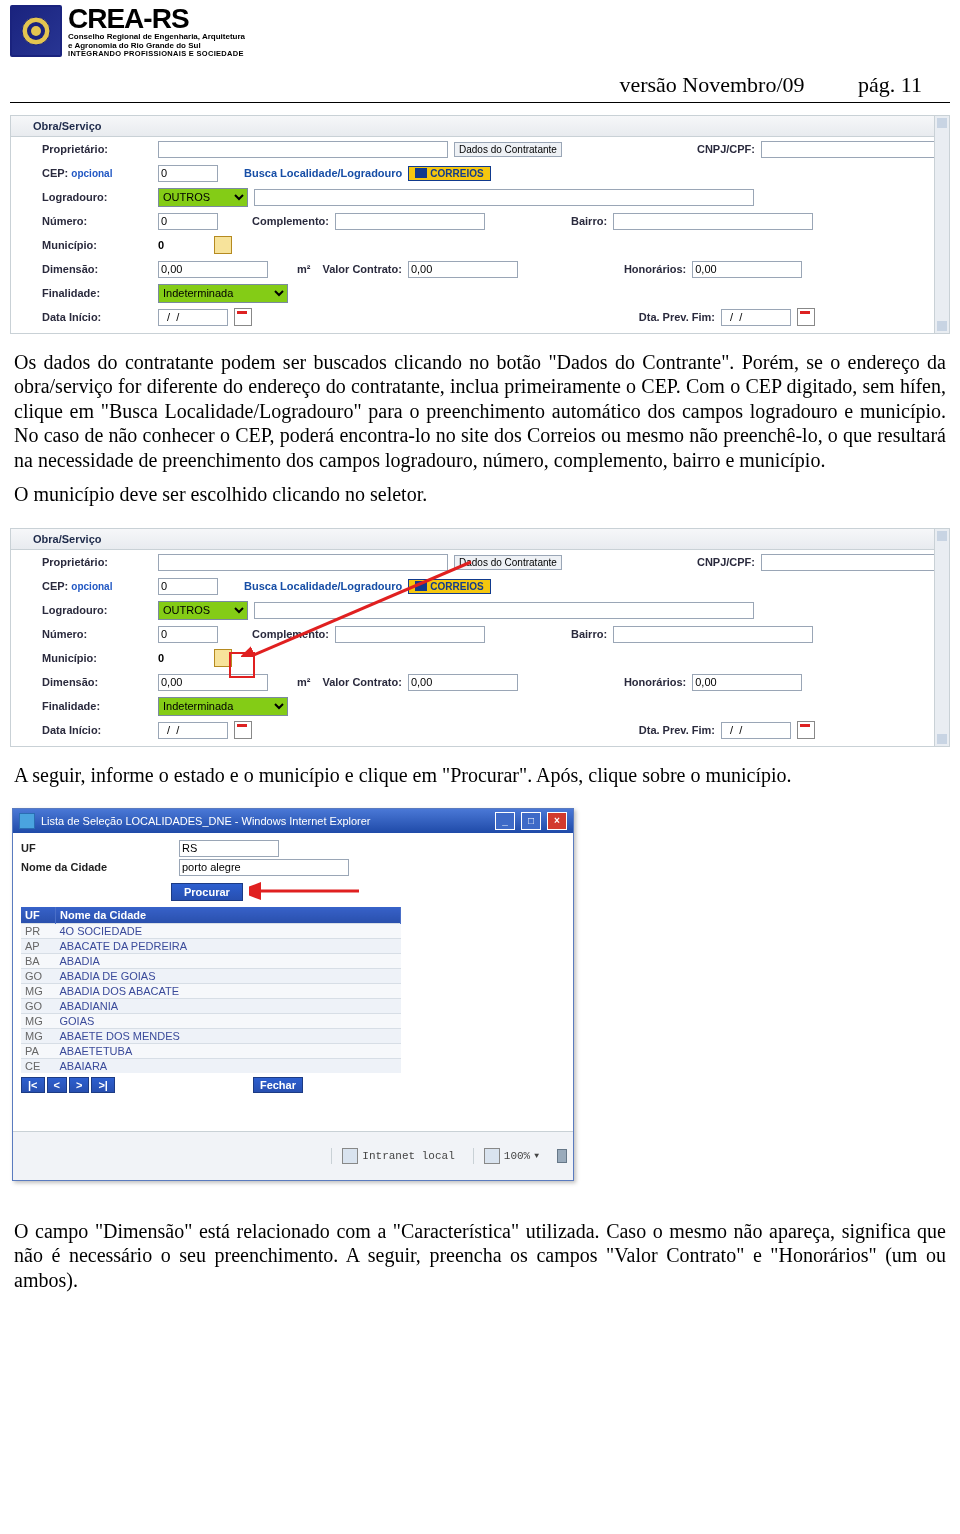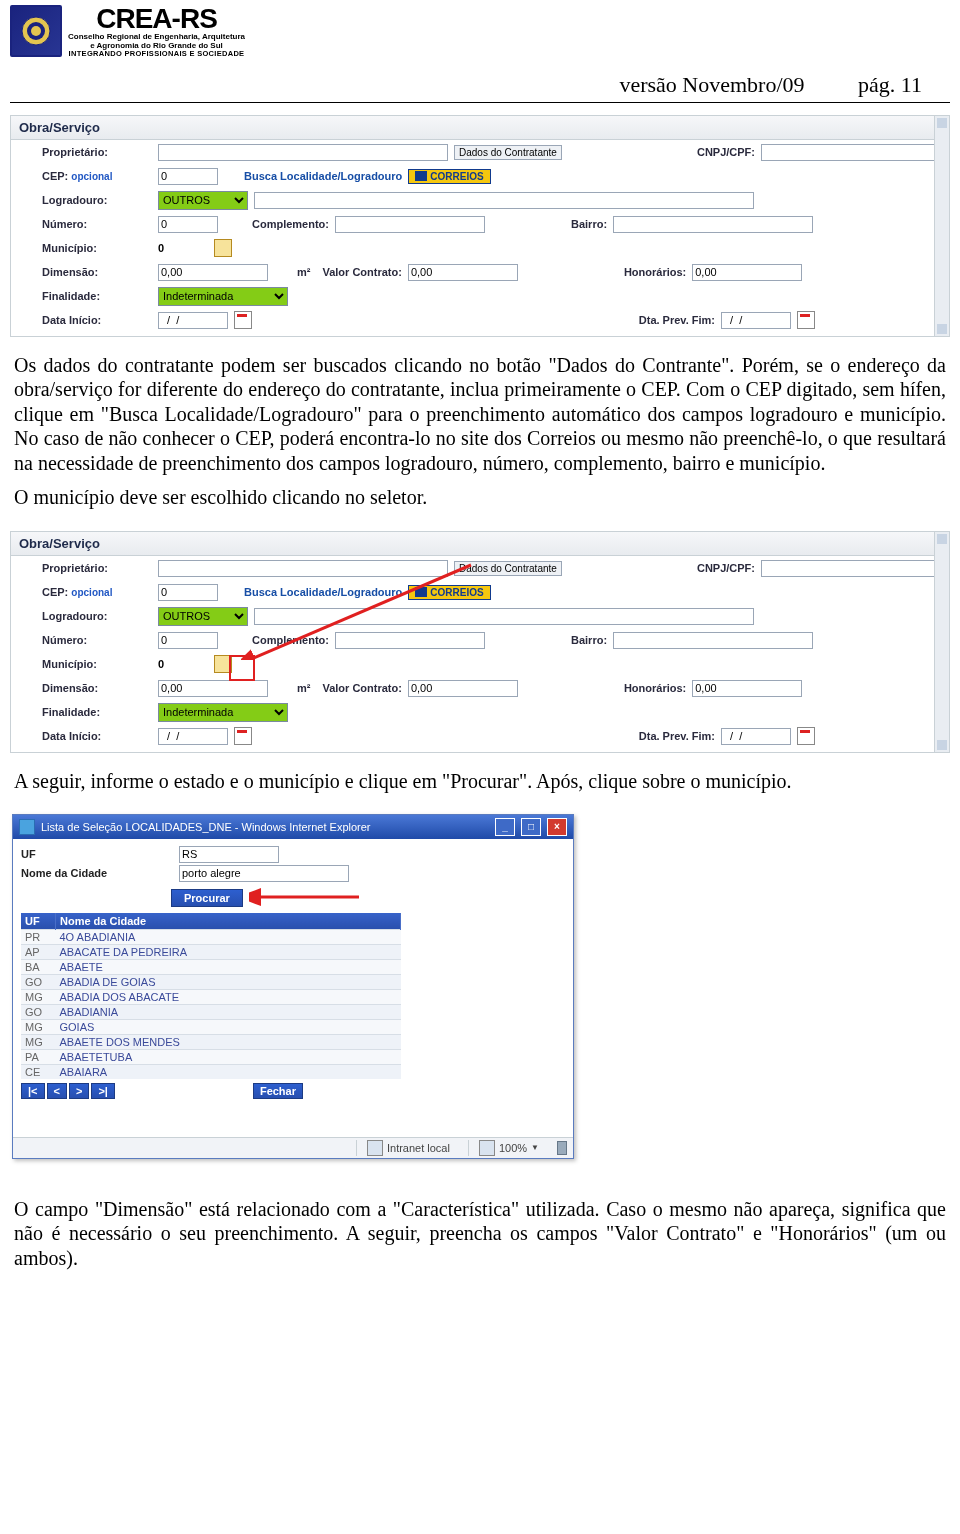--- a/index.html
+++ b/index.html
@@ -25,21 +25,20 @@
     height: 48px;
     border: 2px solid #1a237e;
     background: linear-gradient(135deg,#1a237e 0%,#283593 100%);
     border-radius: 2px;
     display:flex;align-items:center;justify-content:center;
   }
   .logo-seal svg { width:34px; height:34px; }
   .logo-text {
     font-family: Arial, sans-serif;
     line-height: 1.05;
-    text-align: center;
   }
   .logo-text .big {
     font-size: 28px;
     font-weight: 900;
     letter-spacing: -1px;
   }
   .logo-text .sub {
     font-size: 8px;
     font-weight: bold;
   }
@@ -74,24 +73,24 @@
     font-family: Tahoma, Verdana, sans-serif;
     font-size: 11px;
     border: 1px solid #c9d1d6;
     margin: 12px 10px 6px 10px;
     background: #fff;
     position: relative;
   }
   .form-panel .section-head {
     background: linear-gradient(#f6f7f9,#e8ebef);
     border-bottom: 1px solid #c9d1d6;
-    padding: 4px 8px;
+    padding: 4px 22px;
     font-weight: bold;
     color: #1e2a4a;
-    font-size: 13px;
+    font-size: 11px;
   }
   .form-row {
     display: flex;
     align-items: center;
     gap: 6px;
     padding: 2px 8px;
     min-height: 20px;
   }
   .form-row label {
     font-weight: bold;
@@ -223,21 +222,21 @@
   }
   .pager button, .btn-fechar{
     background: linear-gradient(#2d5fcf,#274fb0);
     color:#fff;font-weight:bold;border:1px solid #1c3b84;
     font-size:11px;padding:1px 6px;
   }
   .btn-fechar{margin-left:136px;}
   .statusbar{
     border-top:1px solid #c9d1d6;background:#f1f3f7;
     display:flex;justify-content:flex-end;align-items:center;
-    padding:2px 6px;gap:18px;margin-top:38px;
+    padding:16px 6px;gap:18px;margin-top:38px;font-family:Liberation Mono, monospace;
   }
   .status-item{display:flex;align-items:center;gap:4px;color:#444;border-left:1px solid #c9d1d6;padding-left:10px;}
   .status-item .ic{width:14px;height:14px;border:1px solid #888;background:#d9e3ef;}
   .zoom-handle{width:8px;height:12px;background:#9ab;border:1px solid #678;}
   .highlight-box{
     position:absolute;border:2px solid #e02020;
     width:22px;height:22px;left:218px;top:123px;
   }
 </style>
 </head>
@@ -439,29 +438,29 @@
     <table class="tbl">
       <thead>
           <tr>
         <th style="width:26px">UF</th>
         <th>Nome da Cidade</th>
       </tr>
         </thead>
       <tbody id="city-rows">
           <tr>
             <td>PR</td>
-            <td>4O ABADIANIA</td>
+            <td>4O SOCIEDADE</td>
           </tr>
           <tr>
             <td>AP</td>
             <td>ABACATE DA PEDREIRA</td>
           </tr>
           <tr>
             <td>BA</td>
-            <td>ABAETE</td>
+            <td>ABADIA</td>
           </tr>
           <tr>
             <td>GO</td>
             <td>ABADIA DE GOIAS</td>
           </tr>
           <tr>
             <td>MG</td>
             <td>ABADIA DOS ABACATE</td>
           </tr>
           <tr>

